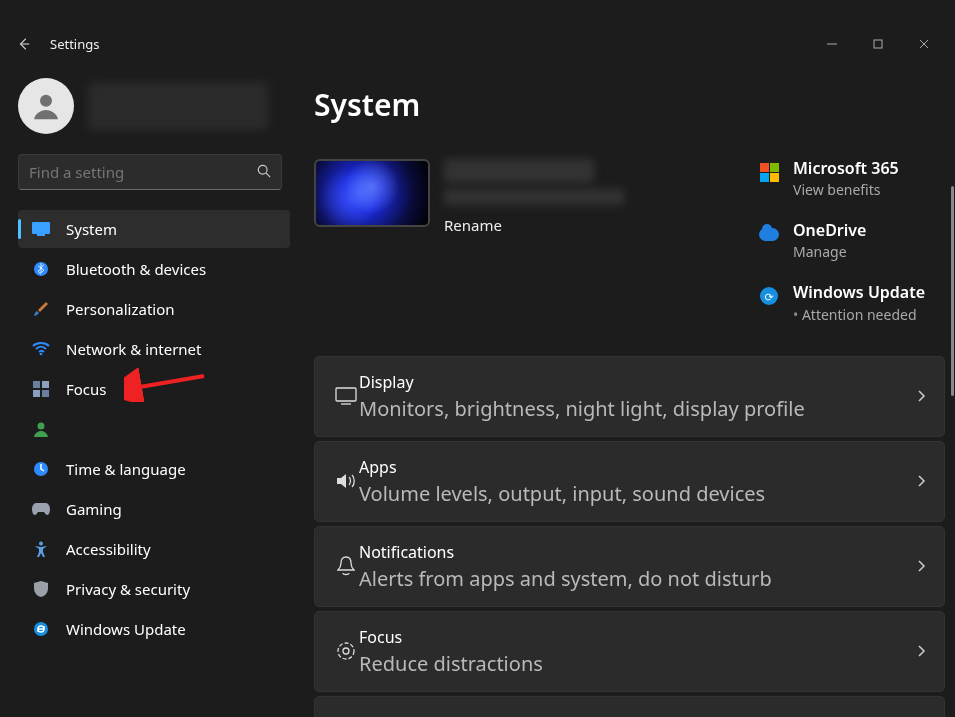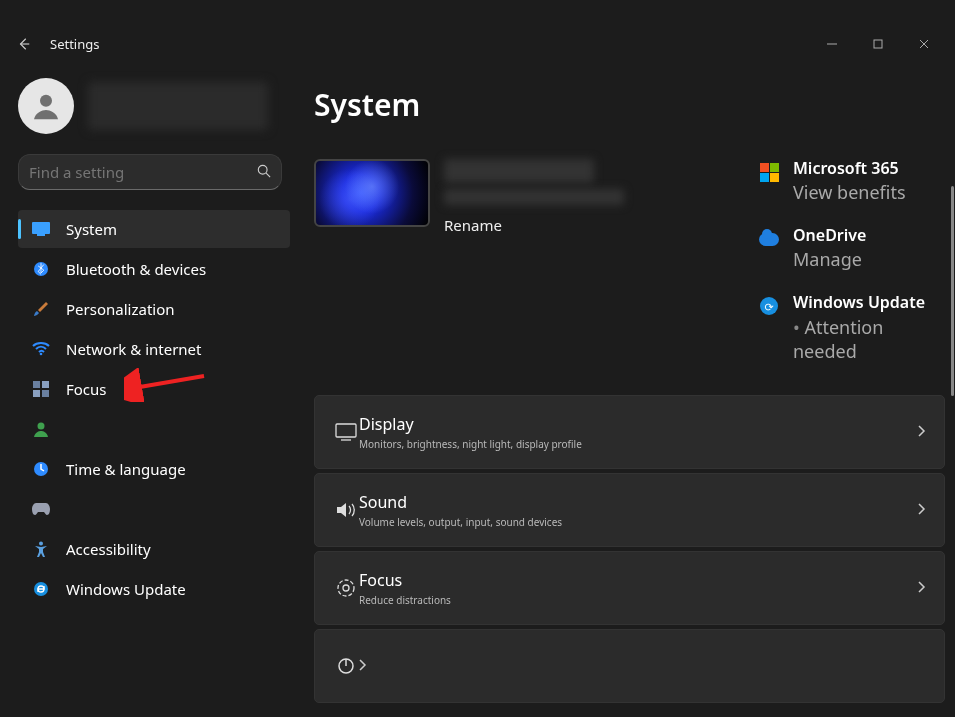--- a/index.html
+++ b/index.html
@@ -17,21 +17,21 @@
   .win-controls .wc { width:46px; height:32px; display:flex;align-items:center;justify-content:center; color:#aaa; font-size:10px;}
   
   .root { display:flex; height: calc(717px - 48px); }
   .sidebar { width: 300px; padding: 8px 10px 0 18px; display:flex; flex-direction:column; }
   .profile { display:flex; align-items:center; gap:14px; height:60px; margin-bottom:18px;}
   .avatar { width:56px; height:56px; border-radius:50%; background:#e6e6e6; display:flex;align-items:center;justify-content:center;}
   .avatar svg{width:32px;height:32px;fill:#707070;}
   .prof-txt { width:180px; height:48px; background:#2b2b2b; border-radius:4px; filter:blur(5px);}
   .search {
     display:flex; align-items:center; background:#2c2c2c; border:1px solid #3a3a3a;
-    border-bottom:1px solid #6a6a6a; height:36px; border-radius:12px; padding:0 10px;
+    border-bottom:1px solid #6a6a6a; height:36px; border-radius:4px; padding:0 10px;
     margin-right:8px;
   }
   .search input{ flex:1; background:transparent; border:none; outline:none; color:#ccc; font-size:15px;}
   .search .sicon{color:#ccc;font-size:14px;}
   .nav { margin-top:20px; display:flex; flex-direction:column; gap:2px; }
   .nav-item {
     display:flex; align-items:center; gap:16px; height:38px; padding:0 10px 0 14px;
     border-radius:4px; font-size:15px; color:#fff; position:relative; cursor:default;
   }
   .nav-item.active { background:#2d2d2d; }
@@ -54,31 +54,31 @@
   .device-thumb::after{content:"";position:absolute;inset:0;background:
     radial-gradient(circle at 50% 40%,rgba(120,150,255,.6),transparent 40%),
     radial-gradient(circle at 30% 60%,rgba(80,100,255,.5),transparent 35%);}
   .device-info .dname{width:150px;height:24px;background:#333;border-radius:3px;filter:blur(4px);margin-bottom:6px;}
   .device-info .dmodel{width:180px;height:16px;background:#333;border-radius:3px;filter:blur(4px);margin-bottom:10px;}
   .rename{font-size:15px;color:#eee;}
   .services{margin-left:auto; margin-right:6px; width:190px; display:flex;flex-direction:column;gap:22px;}
   .svc{display:flex;gap:14px;align-items:flex-start;}
   .svc .sicon{width:20px;height:20px;flex:none;display:flex;align-items:center;justify-content:center;margin-top:3px;}
   .svc .slabel{font-size:16px;font-weight:600;line-height:1.2;}
-  .svc .ssub{font-size:18px;color:#a9a9a9;margin-top:2px;}
+  .svc .ssub{font-size:14px;color:#a9a9a9;margin-top:2px;}
   .svc .ssub.dot::before{content:"• ";color:#888;}
   .cards{display:flex;flex-direction:column;gap:4px;padding-right:10px;padding-left:6px;}
   .card{
     background:#2b2b2b; border:1px solid #333; border-radius:5px;
     display:flex; align-items:center; padding:14px 18px; min-height:74px;
   }
   .card .cicon{width:26px;display:flex;align-items:center;justify-content:center;color:#ddd;}
   .card .ctxt{flex:1;}
   .card .ctitle{font-size:16px;font-weight:400;color:#fff;}
-  .card .csub{font-size:10px;color:#b9b9b9;margin-top:2px;}
+  .card .csub{font-size:20px;color:#b9b9b9;margin-top:2px;}
   .card .chev{color:#ccc;font-size:14px;}
   
   .arrow{position:absolute; left:124px; top:368px; pointer-events:none;}
   .scrollbar{position:absolute;right:1px;top:118px;width:3px;height:210px;background:#888;border-radius:2px;}
   
   .ic-system{color:#3aa0ff;} .ic-bt{color:#2e8bff;} .ic-net{color:#2e8bff;}
   .ic-pers{color:#c97b3a;} .ic-apps{color:#6a80a0;} .ic-acc{color:#3fa04e;}
   .ic-time{color:#2e8bff;} .ic-game{color:#7a7f90;} .ic-a11y{color:#5aa0e0;}
   .ic-priv{color:#9aa0a8;} .ic-wu{color:#2e8bff;}
   .ms365{display:grid;grid-template:9px 9px/9px 9px;gap:1px;}
@@ -204,29 +204,38 @@
             </svg>
         </span>
         <span class="nlabel">Time &amp; language</span>
       </div>
       <div class="nav-item">
         <span class="nicon ic-game">
           <svg width="18" height="12" viewBox="0 0 18 12" fill="#9aa0b0">
               <path d="M4 0h10c2 0 4 3 4 6s-1 6-3 6c-1 0-2-2-3-3H6c-1 1-2 3-3 3-2 0-3-3-3-6s2-6 4-6z"></path>
             </svg>
         </span>
+        <span class="nlabel">Gaming</span>
       </div>
       <div class="nav-item">
         <span class="nicon ic-a11y">
           <svg width="16" height="16" viewBox="0 0 16 16" fill="#5aa0e0">
               <circle cx="8" cy="2.5" r="2"></circle>
               <path d="M2 5l6 1 6-1-4 3v3l2 5-2 0-2-4-2 4-2 0 2-5V8z"></path>
             </svg>
         </span>
         <span class="nlabel">Accessibility</span>
+      </div>
+      <div class="nav-item">
+        <span class="nicon ic-priv">
+          <svg width="14" height="16" viewBox="0 0 14 16" fill="#9aa0a8">
+              <path d="M7 0 0 2v5c0 5 3 8 7 9 4-1 7-4 7-9V2z"></path>
+            </svg>
+        </span>
+        <span class="nlabel">Privacy &amp; security</span>
       </div>
       <div class="nav-item">
         <span class="nicon ic-wu">
           <svg width="16" height="16" viewBox="0 0 16 16">
               <circle cx="8" cy="8" r="7" fill="#178fe0"></circle>
               <path d="M5 8a3 3 0 0 1 6 0M11 8a3 3 0 0 1-6 0" stroke="#fff" fill="none" stroke-width="1.3"></path>
               <path d="M11 5v3h-3M5 11V8h3" stroke="#fff" fill="none" stroke-width="1.3"></path>
             </svg>
         </span>
         <span class="nlabel">Windows Update</span>
@@ -303,30 +312,46 @@
       </div>
 
       <div class="card">
         <div class="cicon">
           <svg width="22" height="18" viewBox="0 0 22 18" stroke="#ddd" fill="none" stroke-width="1.3">
               <path d="M2 6h4l5-4v14l-5-4H2z" fill="#ddd" stroke="none"></path>
               <path d="M14 5c2 2 2 6 0 8M17 3c3 3 3 9 0 12"></path>
             </svg>
         </div>
         <div class="ctxt">
-          <div class="ctitle">Sound</div>
+          <div class="ctitle">Apps</div>
           <div class="csub">Volume levels, output, input, sound devices</div>
         </div>
         <div class="chev">
           <svg width="8" height="12" viewBox="0 0 8 12">
               <path d="M1 1l5 5-5 5" stroke="#ccc" fill="none" stroke-width="1.5"></path>
             </svg>
         </div>
       </div>
 
+      <div class="card">
+        <div class="cicon">
+          <svg width="18" height="20" viewBox="0 0 18 20" stroke="#ddd" fill="none" stroke-width="1.3">
+              <path d="M9 1c3 0 5 2 5 6 0 3 1 5 3 7H1c2-2 3-4 3-7 0-4 2-6 5-6zM6 17c0 2 6 2 6 0"></path>
+            </svg>
+        </div>
+        <div class="ctxt">
+          <div class="ctitle">Notifications</div>
+          <div class="csub">Alerts from apps and system, do not disturb</div>
+        </div>
+        <div class="chev">
+          <svg width="8" height="12" viewBox="0 0 8 12">
+              <path d="M1 1l5 5-5 5" stroke="#ccc" fill="none" stroke-width="1.5"></path>
+            </svg>
+        </div>
+      </div>
 
       <div class="card">
         <div class="cicon">
           <svg width="20" height="20" viewBox="0 0 20 20" stroke="#ddd" fill="none" stroke-width="1.3">
               <circle cx="10" cy="10" r="8" stroke-dasharray="4 2"></circle>
               <circle cx="10" cy="10" r="3"></circle>
             </svg>
         </div>
         <div class="ctxt">
           <div class="ctitle">Focus</div>

